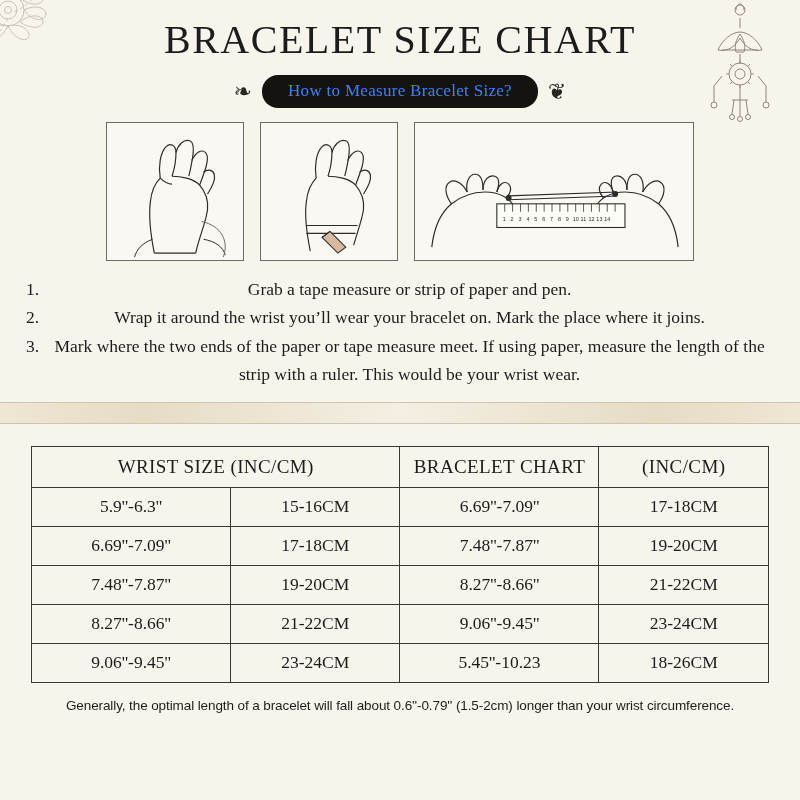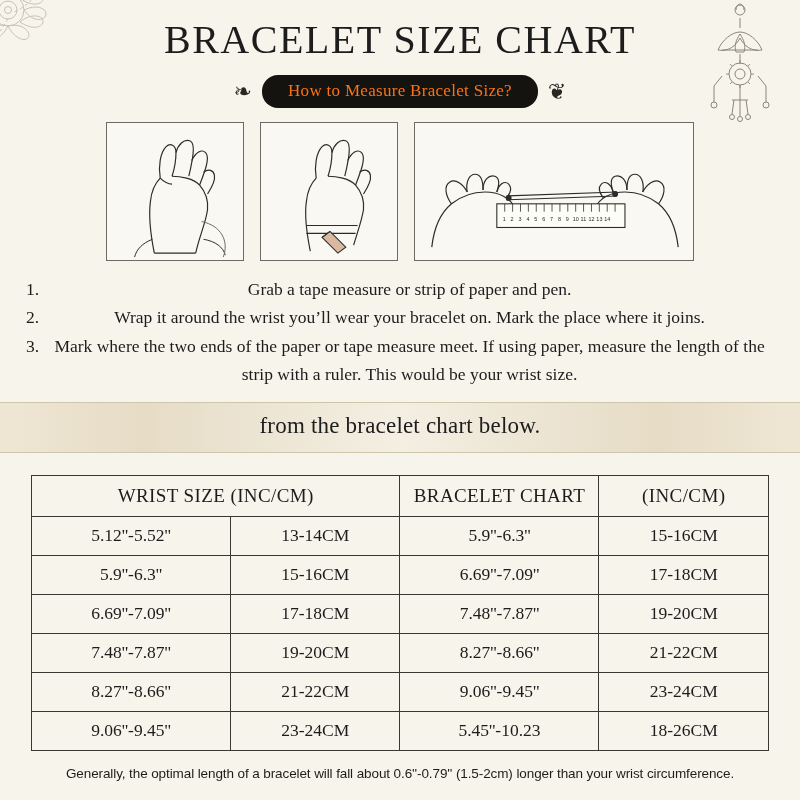--- a/index.html
+++ b/index.html
@@ -49,21 +49,21 @@
 
   .subtitle-wrap {
     display: flex;
     align-items: center;
     justify-content: center;
     margin-top: 12px;
     gap: 10px;
   }
   .subtitle-pill {
     background: #15130f;
-    color: #f97316;
+    color: #3b82f6;
     border-radius: 16px;
     padding: 6px 26px 7px 26px;
     font-size: 17px;
     letter-spacing: 0.3px;
     font-family: "Liberation Serif", serif;
   }
   .flourish {
     font-size: 22px;
     color: #2a2722;
     font-family: "DejaVu Sans", sans-serif;
@@ -334,43 +334,36 @@
   <div class="step">
     <span class="step-num">1.</span>
     <span class="step-text">Grab a tape measure or strip of paper and pen.</span>
   </div>
   <div class="step">
     <span class="step-num">2.</span>
     <span class="step-text">Wrap it around the wrist you’ll wear your bracelet on. Mark the place where it joins.</span>
   </div>
   <div class="step">
     <span class="step-num">3.</span>
-    <span class="step-text">Mark where the two ends of the paper or tape measure meet. If using paper, measure the length of the strip with a ruler. This would be your wrist size.</span>
+    <span class="step-text">Mark where the two ends of the paper or tape measure meet. If using paper, measure the length of the strip with a ruler. This would be your wrist wear.</span>
   </div>
 </div>
 
 <div class="banner">
-  <div class="banner-line">from the bracelet chart below.</div>
 </div>
 
 <table class="size-table">
   <thead>
     <tr>
       <th class="col-a" colspan="2">WRIST SIZE (INC/CM)</th>
       <th class="col-c">BRACELET CHART</th>
       <th class="col-d">(INC/CM)</th>
     </tr>
   </thead>
   <tbody>
-    <tr>
-      <td class="col-a">5.12''-5.52''</td>
-      <td class="col-b">13-14CM</td>
-      <td class="col-c">5.9''-6.3''</td>
-      <td class="col-d">15-16CM</td>
-    </tr>
     <tr>
       <td class="col-a">5.9''-6.3''</td>
       <td class="col-b">15-16CM</td>
       <td class="col-c">6.69''-7.09''</td>
       <td class="col-d">17-18CM</td>
     </tr>
     <tr>
       <td class="col-a">6.69''-7.09''</td>
       <td class="col-b">17-18CM</td>
       <td class="col-c">7.48''-7.87''</td>

